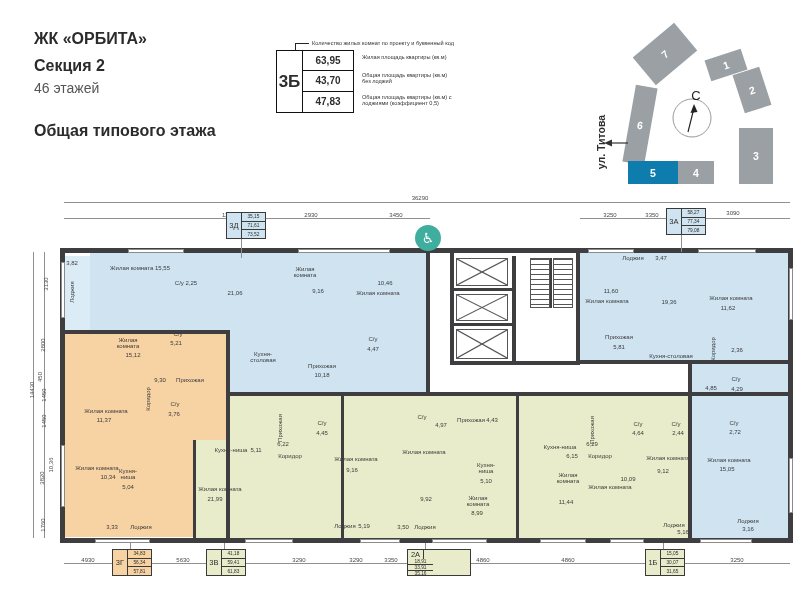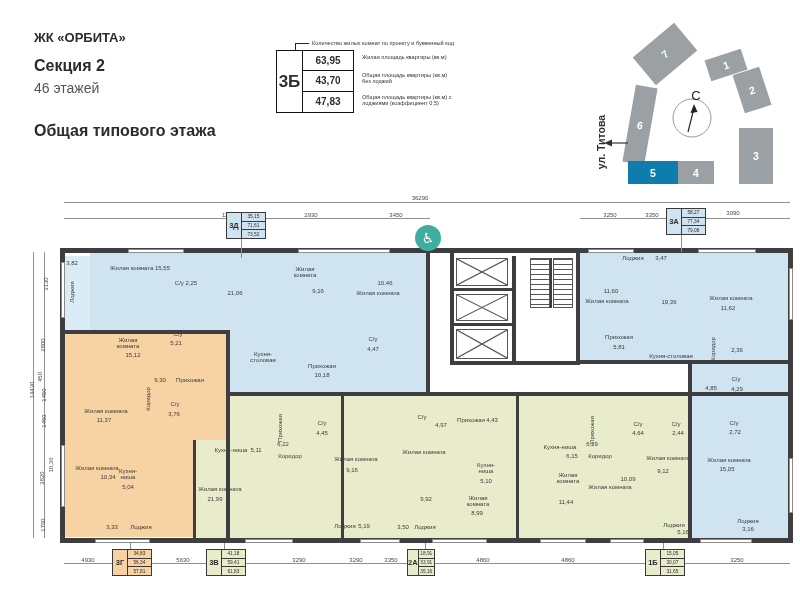--- a/index.html
+++ b/index.html
@@ -5,21 +5,21 @@
   html,body{margin:0;padding:0;}
   body{width:800px;height:601px;position:relative;overflow:hidden;background:#fff;
        font-family:"Liberation Sans","DejaVu Sans",sans-serif;color:#2e2e2e;}
   .abs{position:absolute;}
   .t{position:absolute;font-size:6px;color:#3c3c3c;transform:translate(-50%,-50%);
      white-space:nowrap;line-height:1.08;text-align:center;}
   .t.wr{white-space:normal;}
   .hdr{position:absolute;left:34px;font-weight:bold;color:#2b2b2b;}
   .tagbox{position:absolute;display:flex;border:1px solid #3a3a3a;box-sizing:border-box;}
   .tagbox .code{width:15px;display:flex;align-items:center;justify-content:center;
-     font-weight:bold;font-size:7.5px;border-right:1px solid #3a3a3a;}
+     font-weight:normal;font-size:7.5px;border-right:1px solid #3a3a3a;}
   .tagbox .vals{display:flex;flex-direction:column;width:25px;}
   .tagbox .vals span{flex:1;font-size:4.8px;display:flex;align-items:center;justify-content:center;
      border-bottom:1px solid #3a3a3a;}
   .tagbox .vals span:last-child{border-bottom:none;}
   .sec{position:absolute;display:flex;align-items:center;justify-content:center;
        color:#fff;font-weight:bold;font-size:10.5px;}
   .legend-grid{position:absolute;left:276px;top:50px;width:78px;height:63px;
        border:1.5px solid #111;box-sizing:border-box;display:grid;
        grid-template-columns:26px 1fr;grid-template-rows:1fr 1fr 1fr;background:#fff;}
   .legend-grid .lg-code{grid-row:1/4;display:flex;align-items:center;justify-content:center;
@@ -28,21 +28,21 @@
        font-size:10px;font-weight:bold;border-bottom:1px solid #111;}
   .legend-grid .lg-val:last-child{border-bottom:none;}
   .lg-desc{position:absolute;left:362px;width:95px;font-size:5.6px;line-height:1.15;color:#333;}
   .shaft{position:absolute;background:#fff;border:1.5px solid #555;box-sizing:border-box;}
   .stair-hatch{position:absolute;background:repeating-linear-gradient(to bottom,#555 0 1px,transparent 1px 5px);}
   .circle-ico{position:absolute;border-radius:50%;display:flex;align-items:center;justify-content:center;}
 </style>
 </head>
 <body>
 
-<div class="hdr" style="top:30px;font-size:13px;">ЖК «ОРБИТА»</div>
+<div class="hdr" style="top:30px;font-size:16px;">ЖК «ОРБИТА»</div>
 <div class="hdr" style="top:57px;font-size:16px;">Секция 2</div>
 <div class="hdr" style="top:80px;font-size:14px;font-weight:normal;color:#555;">46 этажей</div>
 <div class="hdr" style="top:122px;font-size:16px;">Общая типового этажа</div>
 
 <div class="abs" style="left:295px;top:43px;width:14px;height:1px;background:#222;"></div>
 <div class="abs" style="left:295px;top:43px;width:1px;height:8px;background:#222;"></div>
 <div class="abs" style="left:312px;top:40px;font-size:5.6px;color:#333;white-space:nowrap;">Количество жилых комнат по проекту и буквенный код</div>
 
 <div class="legend-grid">
   <div class="lg-code">3Б</div>
@@ -290,21 +290,21 @@
       </div>
     </div>
     <div class="tagbox" style="left: 206px; top: 549px; width: 40px; height: 27px; background: rgb(233, 236, 202);">
       <div class="code">3В</div>
       <div class="vals">
         <span>41,18</span>
         <span>59,41</span>
         <span>61,83</span>
       </div>
     </div>
-    <div class="tagbox" style="left: 407px; top: 549px; width: 28px; height: 27px; background: rgb(233, 236, 202);">
+    <div class="tagbox" style="left: 407px; top: 549px; width: 64px; height: 27px; background: rgb(233, 236, 202); flex-direction: column;">
       <div class="code">2А</div>
       <div class="vals">
         <span>18,91</span>
         <span>33,91</span>
         <span>35,16</span>
       </div>
     </div>
     <div class="tagbox" style="left: 645px; top: 549px; width: 40px; height: 27px; background: rgb(233, 236, 202);">
       <div class="code">1Б</div>
       <div class="vals">

